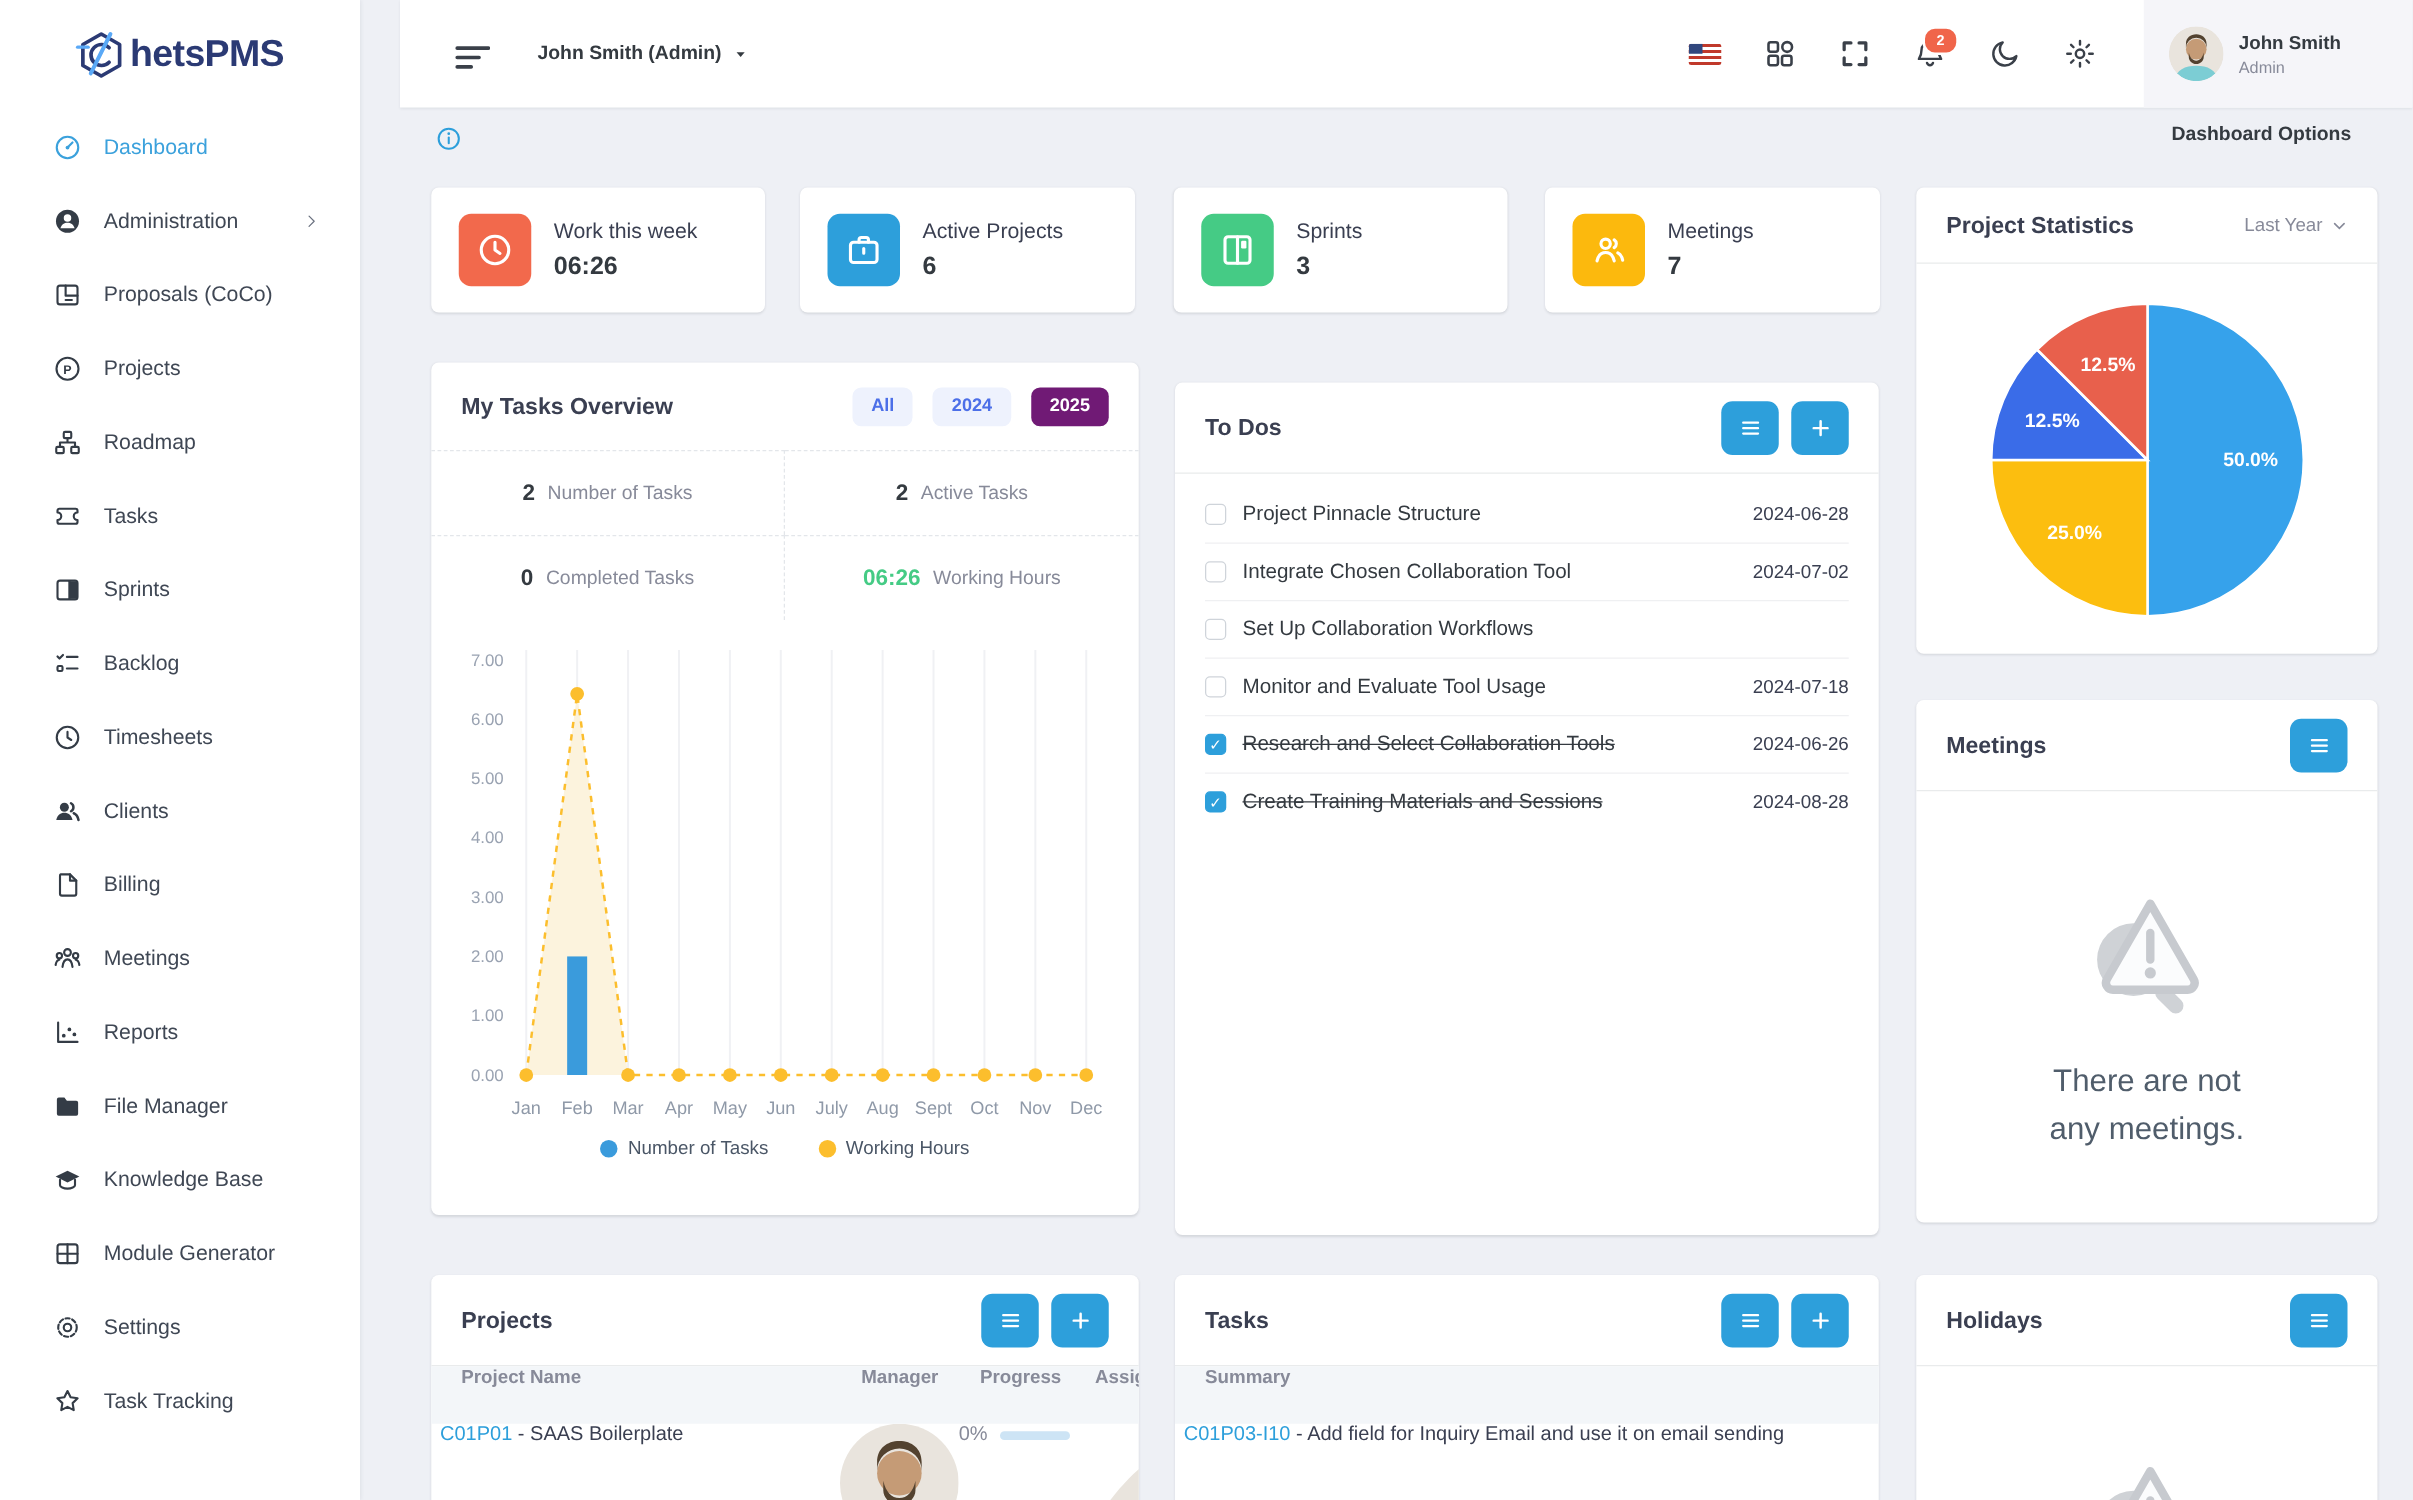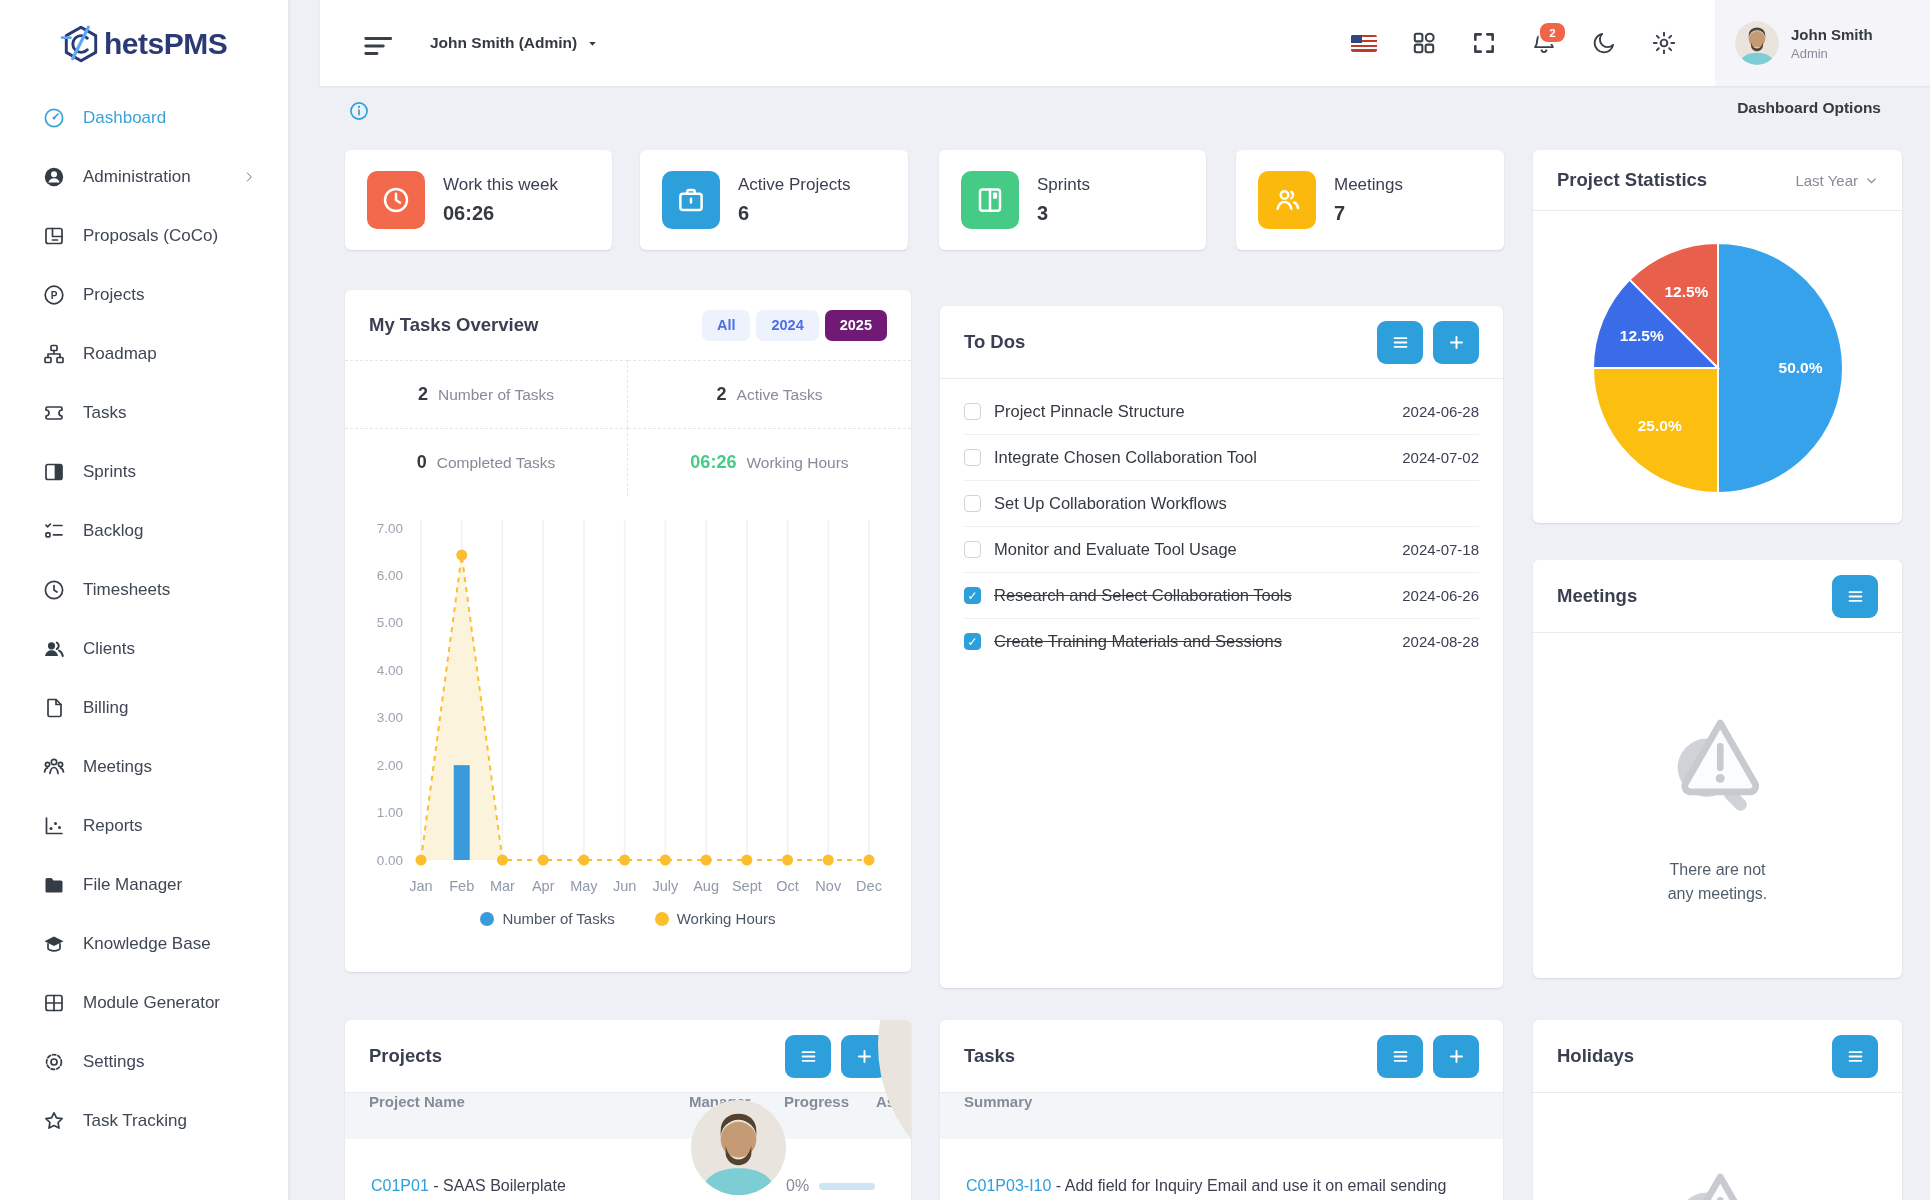--- a/index.html
+++ b/index.html
@@ -51,21 +51,21 @@
   .btn-sq svg{width:19px;height:19px}
   .head-btns{display:flex;gap:10px}
   
   .stat-card{display:flex;align-items:center;gap:18px;padding-left:22px;height:100px;top:64px}
   .stat-ic{width:58px;height:58px;border-radius:10px;display:flex;align-items:center;
            justify-content:center;color:#fff;flex:0 0 auto}
   .stat-ic svg{width:30px;height:30px}
   .stat-label{font-size:17px;font-weight:500;color:#3a3f51}
   .stat-value{font-size:20px;font-weight:600;color:#343a40;margin-top:7px}
   
-  .filters{display:flex;gap:6px}
+  .filters{display:flex;gap:16px}
   .filter-btn{height:31px;padding:0 15px;border:none;border-radius:7px;font-family:inherit;
               font-size:14.5px;font-weight:600;cursor:pointer;background:#eef2fd;color:#4c6fe8}
   .filter-btn.active{background:#701a75;color:#fff}
   .ov-stats{display:grid;grid-template-columns:1fr 1fr;height:136px}
   .ov-cell{display:flex;align-items:center;justify-content:center;gap:10px;
            border-top:1px dashed #e3e6ea}
   .ov-cell:nth-child(odd){border-right:1px dashed #e3e6ea}
   .ov-val{font-size:18px;font-weight:bold;color:#343a40}
   .ov-lab{font-size:15.5px;color:#878a99}
   .chart-wrap{padding:16px 12px 0 12px}
@@ -82,25 +82,25 @@
   .cbox.checked{background:#2d9fdb;border-color:#2d9fdb}
   .todo-text{font-size:16.5px;color:#343a40;margin-left:13px}
   .todo-text.done{text-decoration:line-through}
   .todo-date{margin-left:auto;font-size:15px;color:#3a3f51}
   
   .range-sel{display:flex;align-items:center;gap:7px;font-size:15px;color:#878a99;cursor:pointer}
   .range-sel svg{width:13px;height:13px}
   .pie-wrap{display:flex;justify-content:center;padding-top:30px}
   
   .empty-body{display:flex;flex-direction:column;align-items:center;padding-top:72px}
-  .empty-msg{margin-top:41px;font-size:16px;font-weight:500;color:#505d6b;text-align:center;line-height:1.5}
+  .empty-msg{margin-top:30px;font-size:25px;font-weight:500;color:#505d6b;text-align:center;line-height:1.5}
   
   .t-head{display:flex;align-items:flex-start;height:46px;background:#f3f6f9;padding-left:24px;
           font-size:15px;font-weight:600;color:#878a99;white-space:nowrap}
-  .t-row{display:flex;align-items:flex-end;height:56px;padding-left:26px;font-size:16px;
+  .t-row{display:flex;align-items:flex-start;height:56px;padding-left:7px;font-size:16px;
          color:#3a3f51;white-space:nowrap}
   .col-name{width:320px;flex:0 0 auto}
   .col-mgr{width:95px;flex:0 0 auto}
   .col-prog{width:92px;flex:0 0 auto;display:flex;align-items:center}
   .col-ass{flex:0 0 auto}
   .code{color:#2d9fdb;cursor:pointer}
   .prog-bar{width:56px;height:7px;border-radius:4px;background:#cde4f5;margin-left:10px}
   .mini-avatar{width:34px;height:34px;border-radius:50%;overflow:hidden}
 </style>
 </head>

